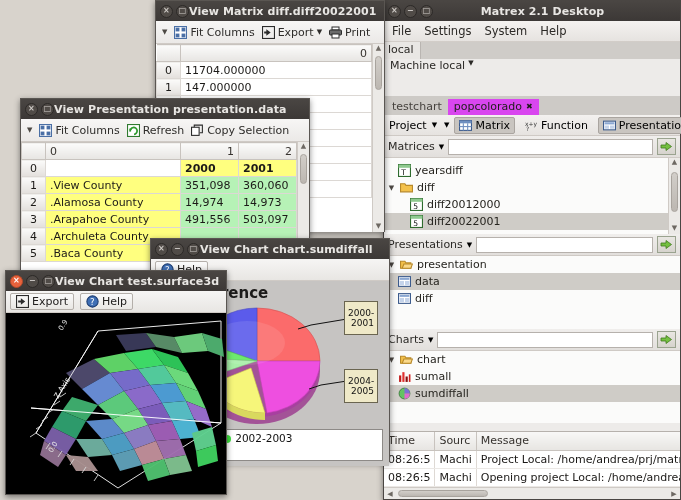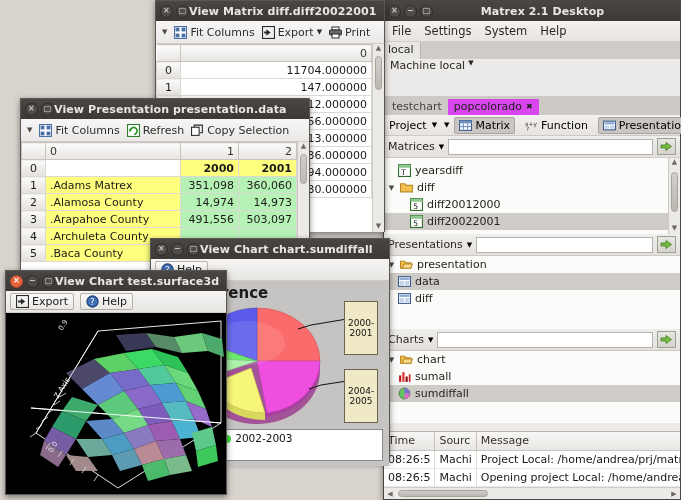--- a/index.html
+++ b/index.html
@@ -30,21 +30,21 @@
   .tbtn { display:flex; align-items:center; gap:3px; white-space:nowrap; cursor:default; }
   .mini-ico { width:13px; height:13px; display:inline-block; flex:none; }
 
   
   table.grid { border-collapse:collapse; width:100%; font-size:11px; }
   table.grid th { background:linear-gradient(180deg,#fbfbfa,#e7e5e2); border:1px solid #c8c3be;
      font-weight:normal; color:#37332f; height:17px; padding:0 4px; text-align:right; }
   table.grid td { border:1px solid #dcd8d4; height:17px; padding:0 4px; color:#1c1a18; }
   td.rowhdr { background:linear-gradient(180deg,#fbfbfa,#e3e0dc); border:1px solid #c8c3be;
      text-align:center; color:#46423e; width:22px; }
-  .num { text-align:right;margin-left:39px; }
+  .num { text-align:left;margin-left:39px; }
 
   
   .vscroll { width:12px; background:#eceae7; border-left:1px solid #cfcac5; position:relative; }
   .vscroll .thumb { position:absolute; left:2px; right:2px; height:34px; border-radius:5px;
      background:linear-gradient(180deg,#d2cec9,#bcb7b1); border:1px solid #a8a39d; }
   .vscroll .arw { position:absolute; left:0; right:0; height:10px; text-align:center; font-size:7px; color:#6d6862; }
   .hscroll { height:12px; background:#eceae7; border-top:1px solid #cfcac5; position:relative; }
   .hscroll .thumb { position:absolute; top:2px; bottom:2px; left:14px; width:90px; border-radius:5px;
      background:linear-gradient(180deg,#d2cec9,#bcb7b1); border:1px solid #a8a39d; }
   .hscroll .arw{ position:absolute; top:0; bottom:0; width:12px; text-align:center; font-size:7px; color:#6d6862; line-height:12px;}
@@ -93,21 +93,21 @@
   
   #chartwin { left:150px; top:238px; width:240px; height:224px; }
   
   #surfwin { left:5px; top:270px; width:222px; height:225px; }
 
   .chartarea { background:#c6c4c2; position:relative; overflow:hidden; }
   .charttitle { font-size:15px; font-weight:bold; color:#1b1a19; position:absolute; left:30px; top:3px; }
   .legendbox { background:#fff; border:1px solid #8d8a87; font-size:10.5px; color:#111;
      padding:2px 4px; line-height:13px; }
   .callout { position:absolute; background:#efe9c8; border:1px solid #6a6550; font-size:9px;
-     color:#111; padding:16px 3px; line-height:10px; text-align:center; }
+     color:#111; padding:6px 3px; line-height:10px; text-align:right; }
   .surf3d { background:#000; position:relative; overflow:hidden; }
   .helpbar { height:22px; display:flex; align-items:center; gap:6px; padding:2px 4px;
      background:linear-gradient(180deg,#f6f5f4,#e8e6e3); border-bottom:1px solid #cfcac5; }
   .hbtn { display:flex; align-items:center; gap:3px; border:1px solid #b4afaa; border-radius:2px;
      padding:1px 5px; background:linear-gradient(180deg,#fafafa,#e9e7e4); font-size:11px; color:#232120;}
   .yellow { background:#ffff7f; }
   .green  { background:#b6f2b6; }
 </style>
 </head>
 <body>
@@ -479,21 +479,21 @@
           <th style="width:58px;">2</th>
         </tr>
         <tr>
           <td class="rowhdr">0</td>
           <td style="background:#fff;"></td>
           <td class="num yellow" style="font-weight:bold;">2000</td>
           <td class="num yellow" style="font-weight:bold;">2001</td>
         </tr>
         <tr>
           <td class="rowhdr">1</td>
-          <td class="yellow">.Adams Matrex</td>
+          <td class="yellow">.View County</td>
           <td class="num green">351,098</td>
           <td class="num green">360,060</td>
         </tr>
         <tr>
           <td class="rowhdr">2</td>
           <td class="yellow">.Alamosa County</td>
           <td class="num green">14,974</td>
           <td class="num green">14,973</td>
         </tr>
         <tr>

